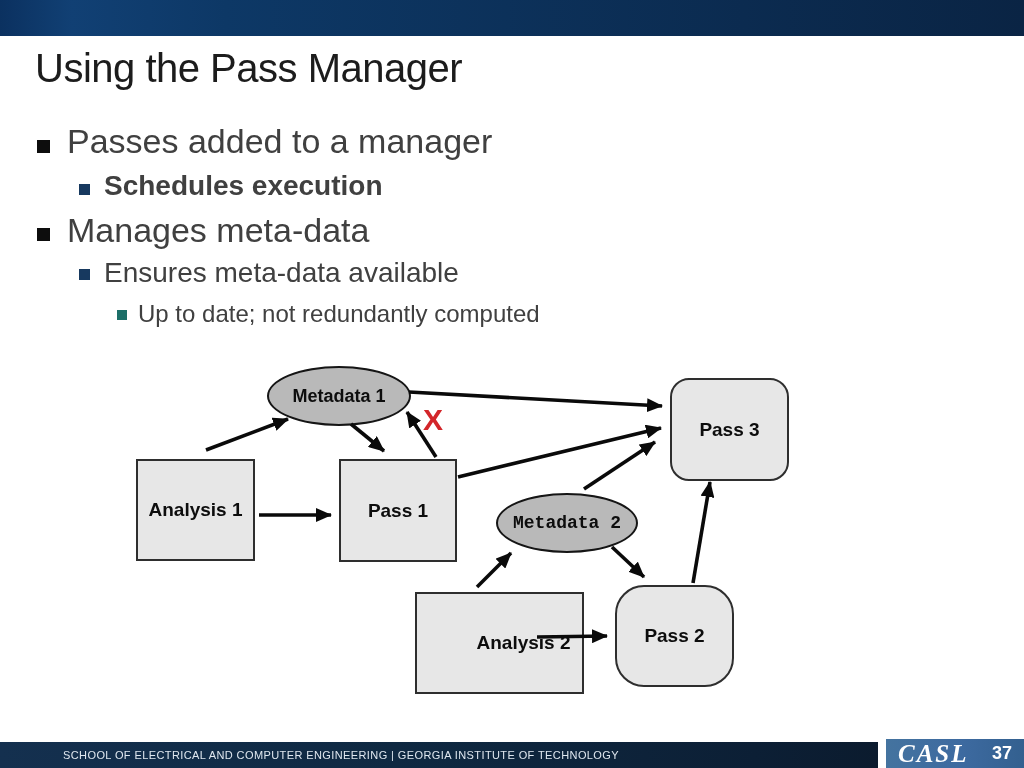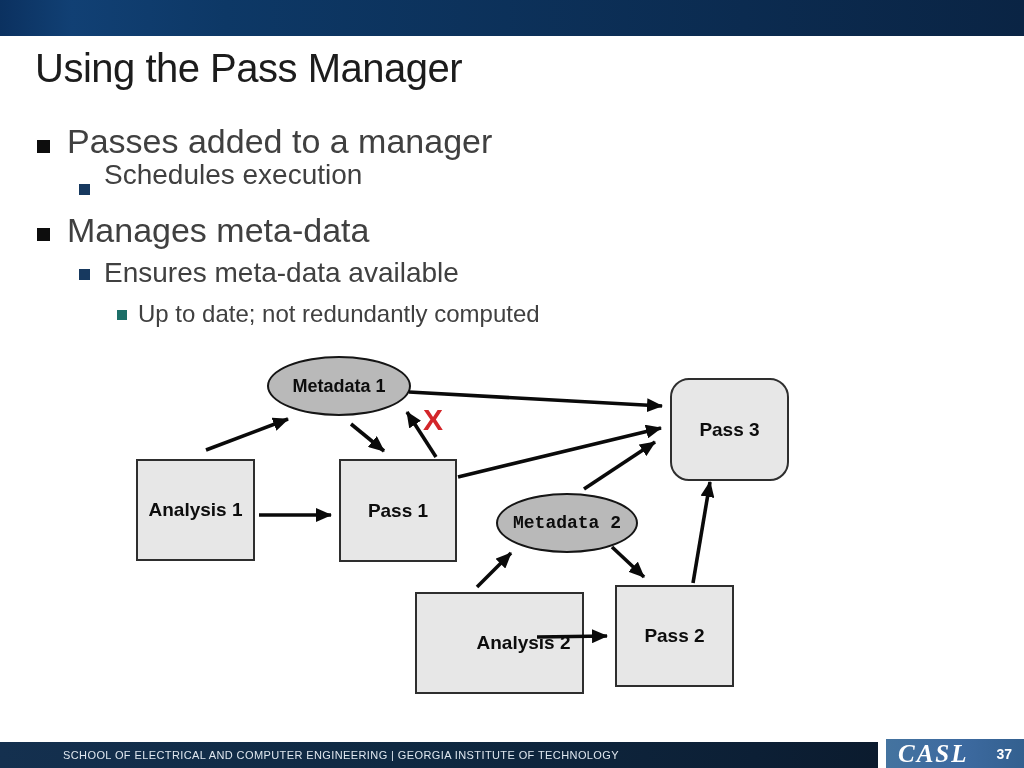--- a/index.html
+++ b/index.html
@@ -20,37 +20,37 @@
   
   .sq{position:absolute;}
   .sq.l1{width:13px;height:13px;background:#0d0d0d;}
   .sq.l2{width:11px;height:11px;background:#17395f;}
   .sq.l3{width:10px;height:10px;background:#1d6f68;}
   .btext{position:absolute;color:#404040;line-height:1.15;white-space:nowrap;}
   .btext.l1{font-size:34px;}
   .btext.l2{font-size:28px;}
   .btext.l3{font-size:24px;}
   #sq1{left:37px;top:140px;} #t1{left:67px;top:122px;}
-  #sq2{left:79px;top:184px;} #t2{left:104px;top:159px;}
+  #sq2{left:79px;top:184px;} #t2{left:104px;top:170px;font-weight:bold;}
   #sq3{left:37px;top:228px;} #t3{left:67px;top:211px;}
   #sq4{left:79px;top:269px;} #t4{left:104px;top:257px;}
   #sq5{left:117px;top:310px;} #t5{left:138px;top:300px;}
   
   .dnode{
     position:absolute;display:flex;align-items:center;justify-content:center;
     font-weight:bold;color:#0d0d0d;white-space:nowrap;
   }
   .dbox{background:#e7e7e7;border:2px solid #2e2e2e;font-size:19px;}
   .dellipse{background:#b9b9b9;border:2px solid #151515;border-radius:50%;font-size:18px;}
   #analysis1{left:136px;top:459px;width:115px;height:98px;}
   #pass1{left:339px;top:459px;width:114px;height:99px;}
   #pass3{left:670px;top:378px;width:115px;height:99px;border-radius:19px;}
   #analysis2{left:415px;top:592px;width:117px;height:98px;padding-left:48px;}
-  #pass2{left:615px;top:585px;width:115px;height:98px;}
-  #metadata1{left:267px;top:356px;width:140px;height:56px;text-align:center;}
+  #pass2{left:615px;top:585px;width:115px;height:98px;border-radius:29px;}
+  #metadata1{left:267px;top:366px;width:140px;height:56px;text-align:center;}
   #metadata2{left:496px;top:493px;width:138px;height:56px;font-family:Liberation Mono, monospace;}
   .arrows{position:absolute;left:0;top:0;pointer-events:none;}
   .invalid-x{
     position:absolute;left:423px;top:405px;
     font-size:30px;font-weight:bold;color:#d3262a;line-height:1;
   }
   
   .footbar{
     position:absolute;left:0;top:742px;width:878px;height:26px;
     background:linear-gradient(90deg,#14304f 0%,#0f2942 45%,#0c1f35 86%,#0b1b2e 100%);
@@ -62,21 +62,21 @@
   .logobox{
     position:absolute;left:886px;top:739px;width:138px;height:29px;
     background:linear-gradient(90deg,#44739f 0%,#3d6aa0 55%,#33608f 100%);
     display:flex;align-items:center;
   }
   .casl{
     font-family:"Liberation Serif",serif;font-style:italic;font-weight:bold;
     font-size:25px;color:#ffffff;letter-spacing:2px;margin-left:12px;line-height:1;
   }
   .pagenum{
-    margin-left:auto;margin-right:12px;font-size:14px;font-weight:bold;color:#ffffff;
+    margin-left:auto;margin-right:12px;font-size:18px;font-weight:bold;color:#ffffff;
   }
 </style>
 </head>
 <body>
 
 <div class="topbar"></div>
 
 <div class="title">Using the Pass Manager</div>
 
 <span class="sq l1" id="sq1"></span>

